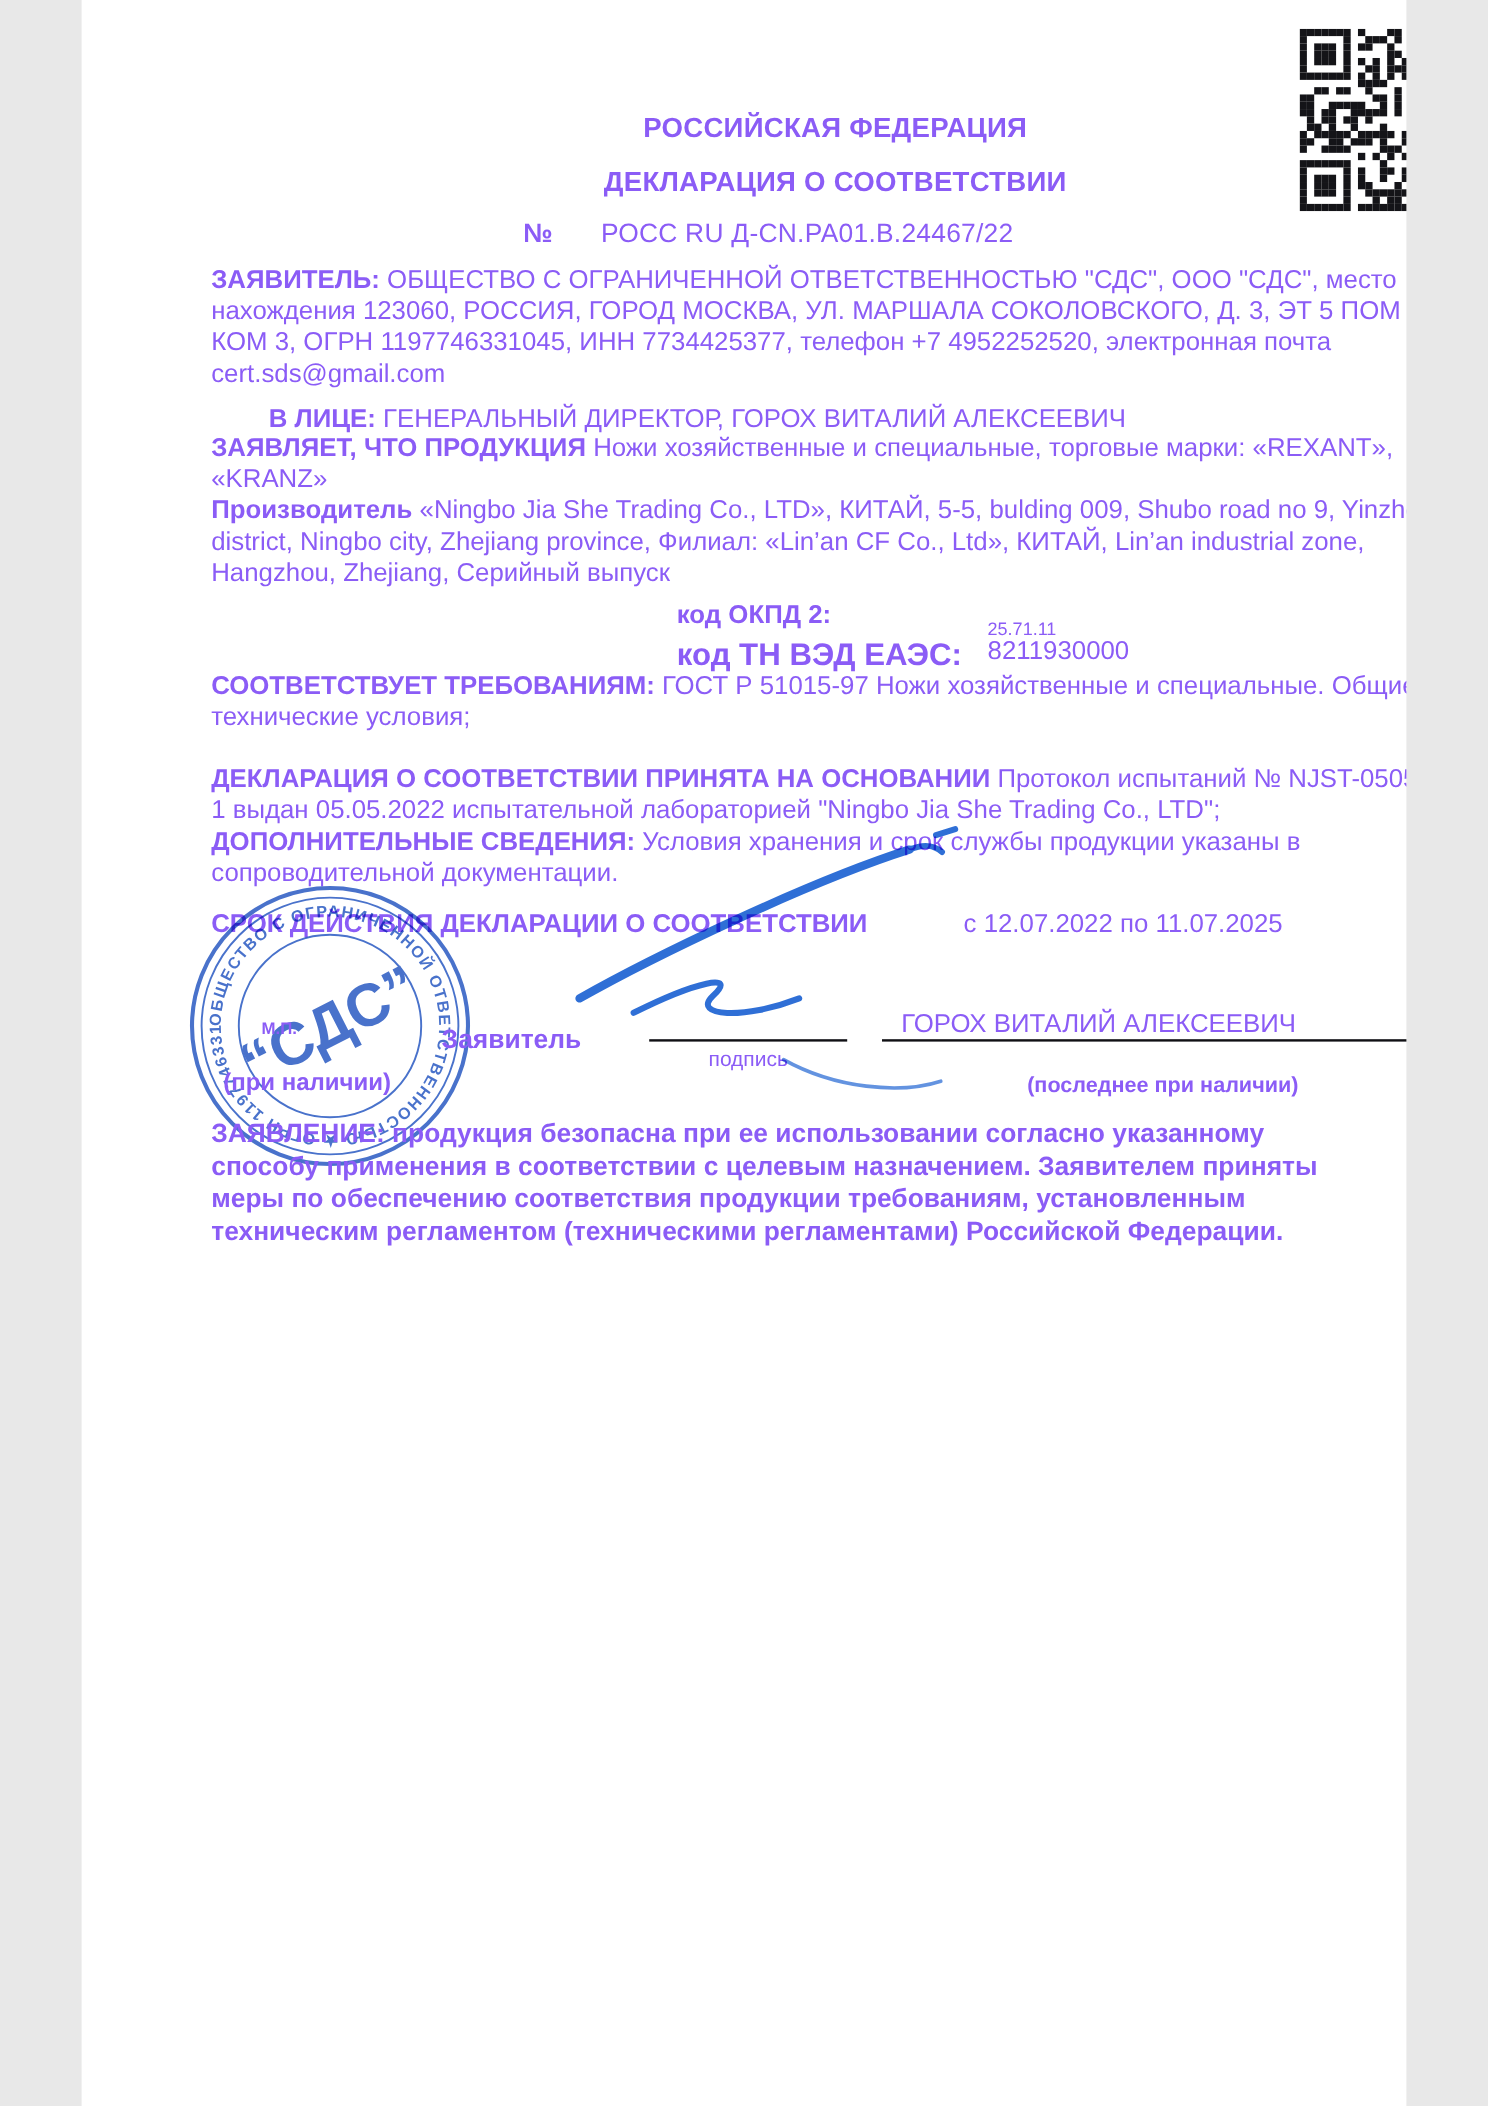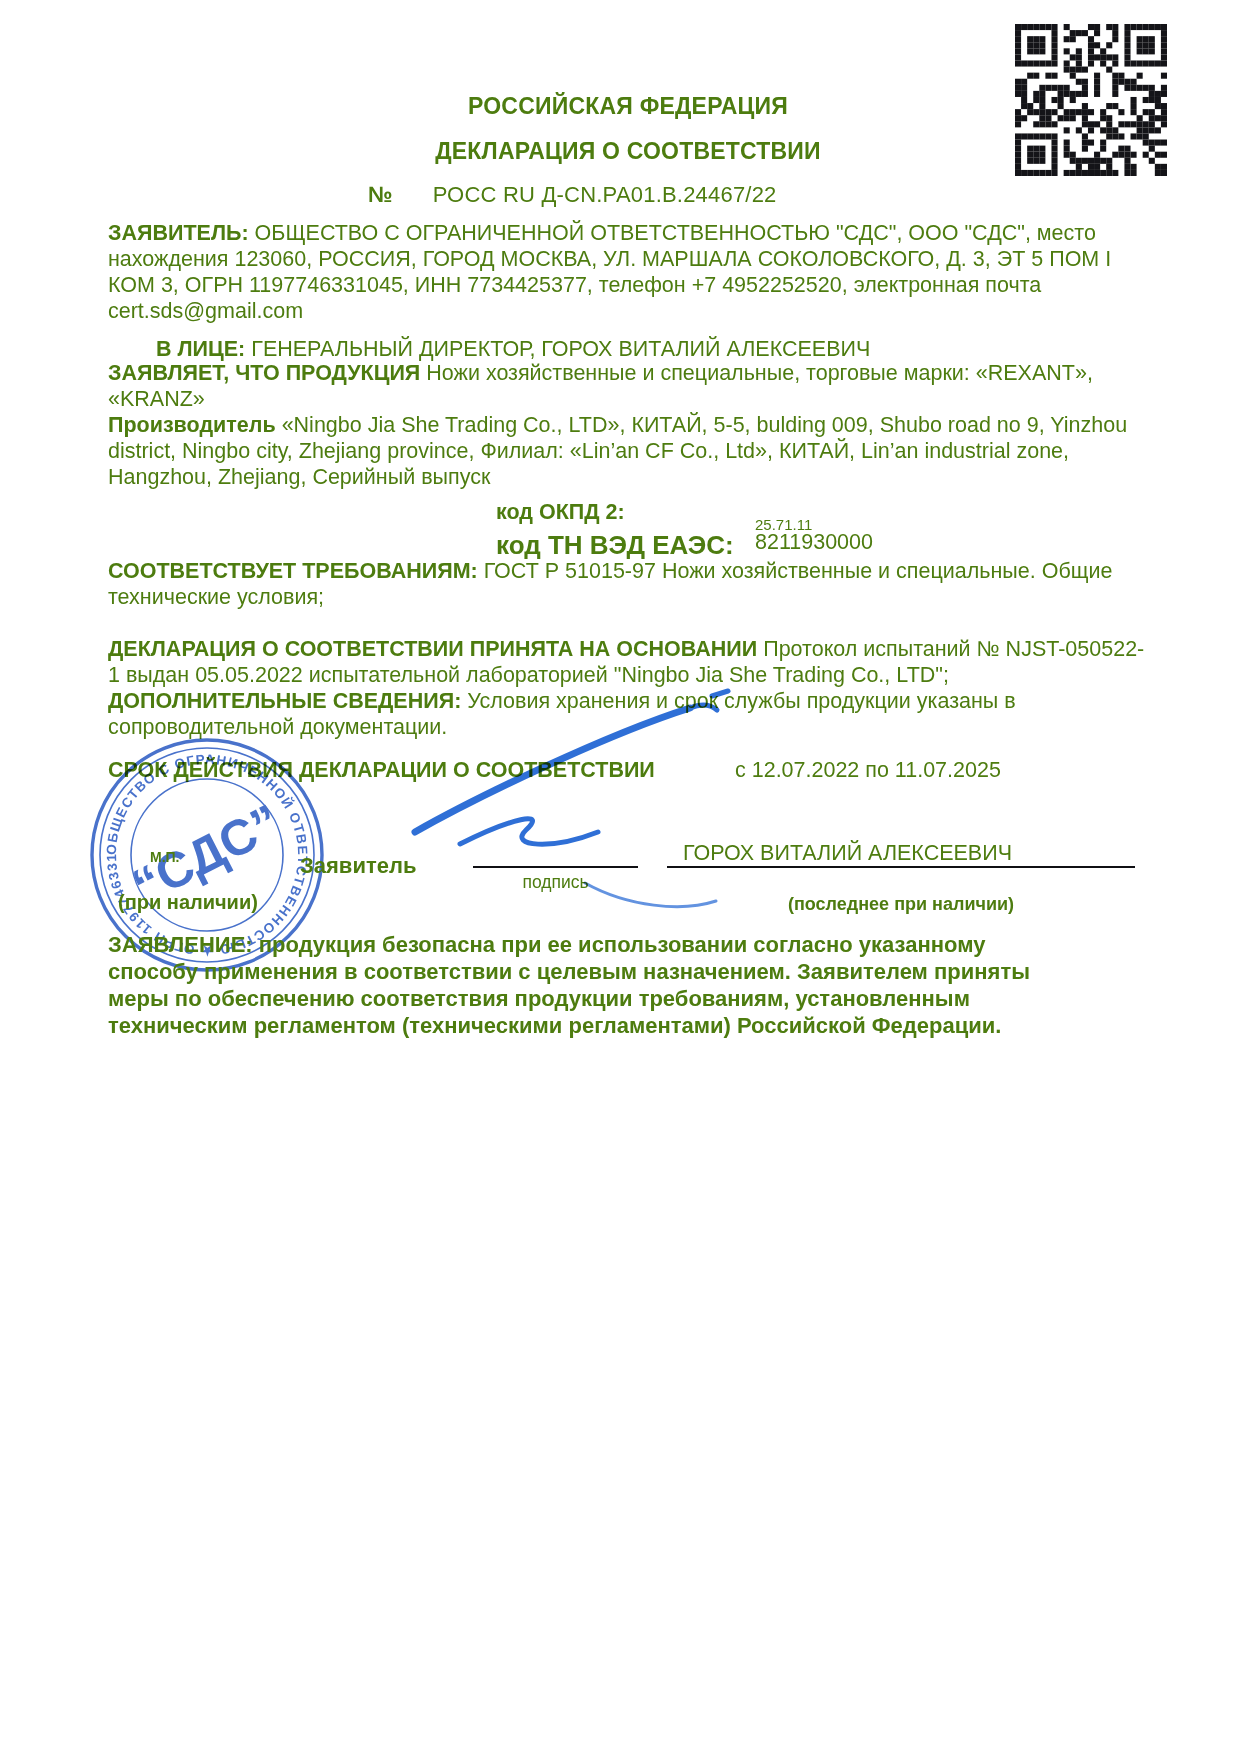--- a/index.html
+++ b/index.html
@@ -1,19 +1,19 @@
 <!DOCTYPE html>
 <html><head>
 <meta charset="utf-8">
 <style>
   html,body{margin:0;padding:0;background:#e8e8e8;}
   .page{
-    position:relative;width:1240px;height:1755px;margin:0 auto;
+    position:relative;width:1104px;height:1755px;margin:0 auto;
     background:#ffffff;overflow:hidden;
-    font-family:"Liberation Sans", sans-serif;color:#4d7c0f;
+    font-family:"Liberation Sans", sans-serif;color:#8b5cf6;
   }
   .abs{position:absolute;margin:0;}
   .para{left:108px;width:1040px;font-size:21.5px;line-height:26px;}
   .center{text-align:center;}
   .ttl{font-size:23px;font-weight:bold;letter-spacing:.2px;}
   b{font-weight:bold;}
   .small{font-size:17.5px;}
   .sigline{border-bottom:2px solid #101014;height:0;}
   .stamp{mix-blend-mode:multiply;opacity:.88;}
   .sig{mix-blend-mode:multiply;}

